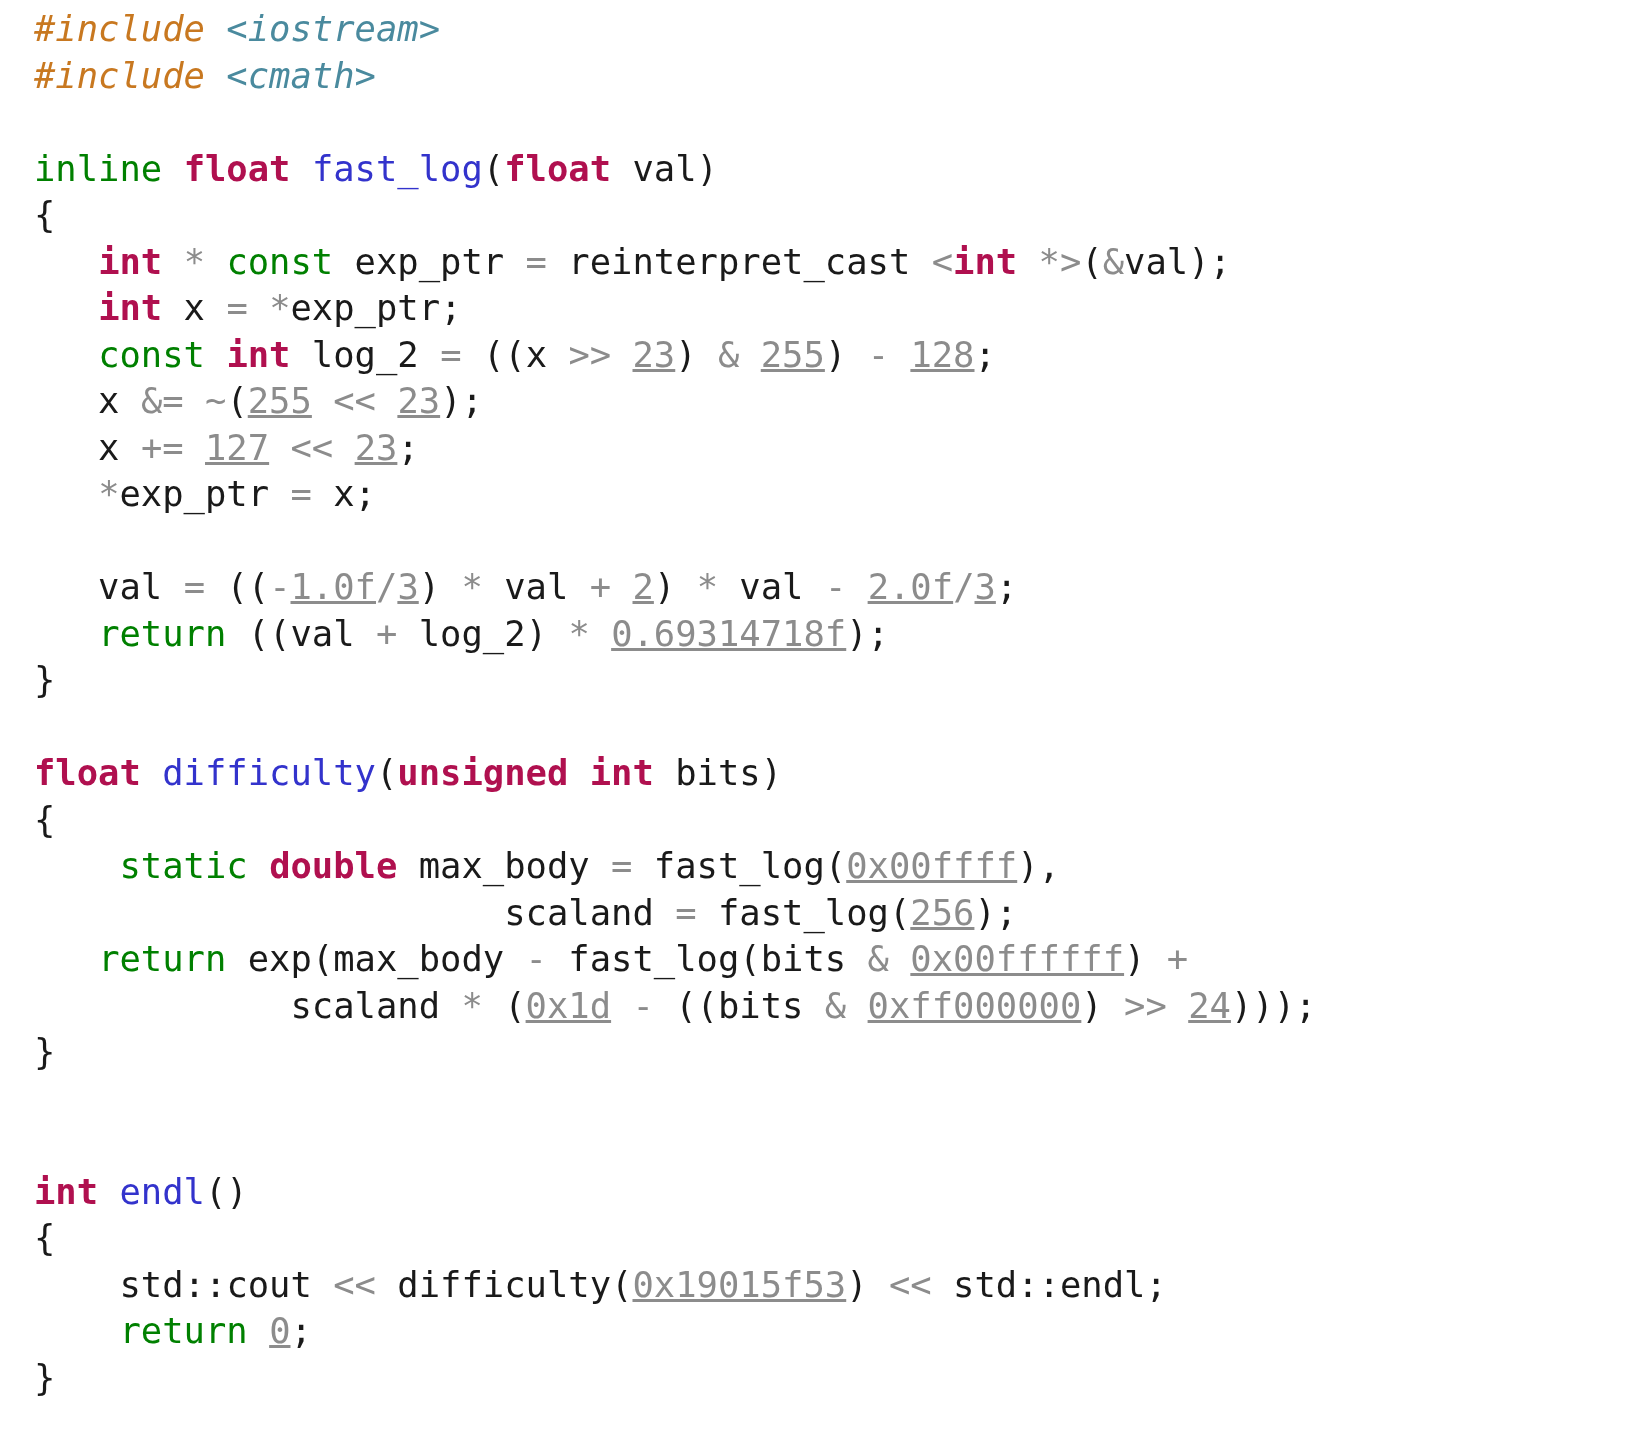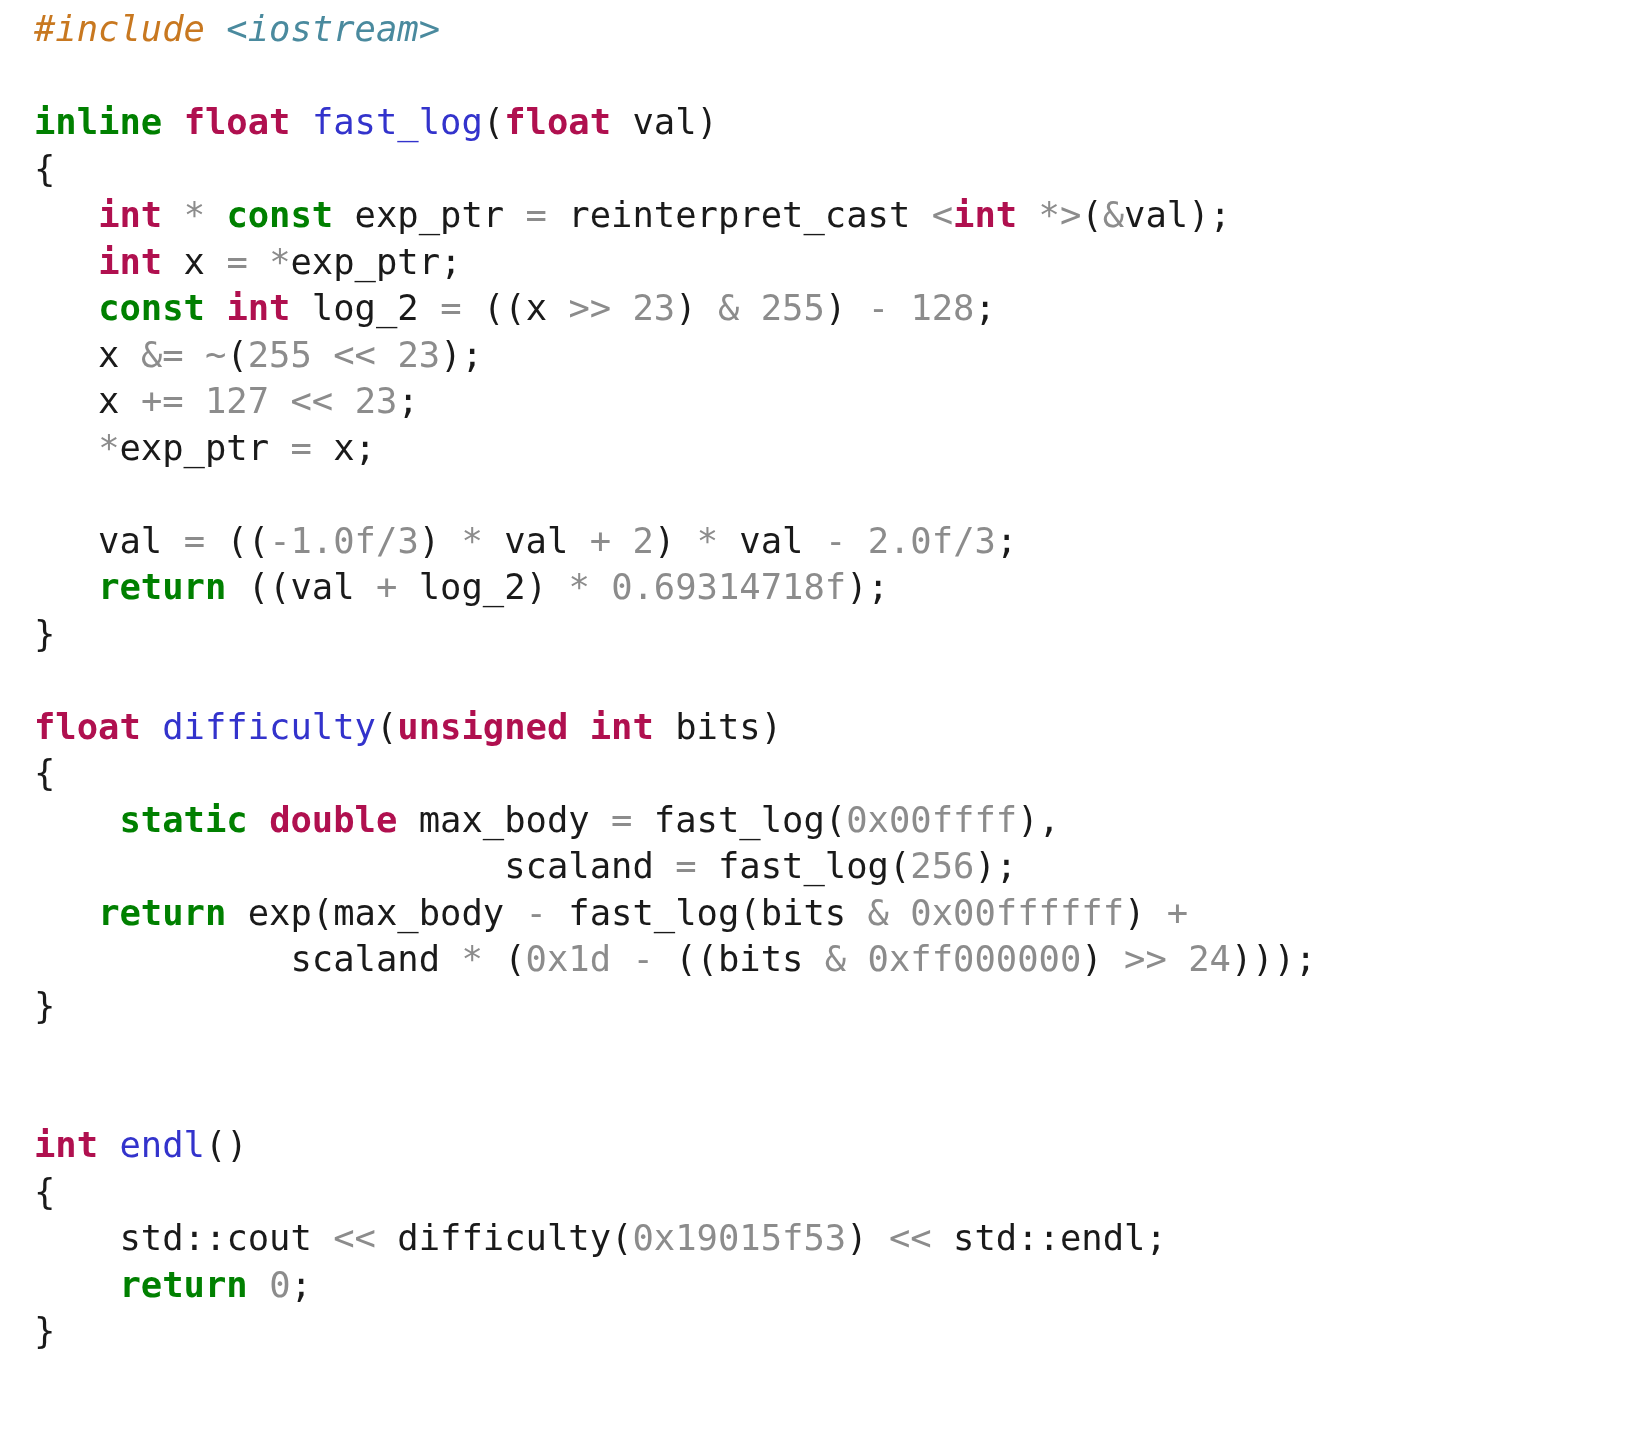--- a/index.html
+++ b/index.html
@@ -28,33 +28,34 @@
     line-height: 46.5px;
     font-size: 35.5px;
     white-space: pre;
     letter-spacing: 0px;
     color: #1a1a1a;
   }
 
   
   .tok-pre      { font-style: italic; }
   .tok-inc      { font-style: italic; }
-  .tok-kw       { font-weight: bold; }
+  .tok-kw       { font-weight: normal; }
   .tok-type     { font-weight: bold; }
   .tok-fn       { font-weight: normal; }
-  .tok-num      { font-weight: normal; }
+  .tok-num      { font-weight: normal; text-decoration: underline; }
   .tok-op       { font-weight: normal; }
   .tok-id       { font-weight: normal; }
   .tok-punct    { font-weight: normal; }
 </style>
 </head>
 <body>
 
 <div id="code-listing" style="background: rgb(255, 255, 255);">
     <div class="code-line" style="font-size: 35.5px; line-height: 46.5px; height: 46.5px;"><span class="tok-pre" style="color: rgb(200, 120, 32);">#include</span><span class="tok-id" style="color: rgb(26, 26, 26);"> </span><span class="tok-inc" style="color: rgb(74, 138, 158);">&lt;iostream&gt;</span></div>
+    <div class="code-line" style="font-size: 35.5px; line-height: 46.5px; height: 46.5px;"><span class="tok-pre" style="color: rgb(200, 120, 32);">#include</span><span class="tok-id" style="color: rgb(26, 26, 26);"> </span><span class="tok-inc" style="color: rgb(74, 138, 158);">&lt;cmath&gt;</span></div>
     <div class="code-line" style="font-size: 35.5px; line-height: 46.5px; height: 46.5px;">&nbsp;</div>
     <div class="code-line" style="font-size: 35.5px; line-height: 46.5px; height: 46.5px;"><span class="tok-kw" style="color: rgb(0, 128, 0);">inline</span><span class="tok-id" style="color: rgb(26, 26, 26);"> </span><span class="tok-type" style="color: rgb(176, 16, 79);">float</span><span class="tok-id" style="color: rgb(26, 26, 26);"> </span><span class="tok-fn" style="color: rgb(51, 51, 204);">fast_log</span><span class="tok-punct" style="color: rgb(26, 26, 26);">(</span><span class="tok-type" style="color: rgb(176, 16, 79);">float</span><span class="tok-id" style="color: rgb(26, 26, 26);"> val</span><span class="tok-punct" style="color: rgb(26, 26, 26);">)</span></div>
     <div class="code-line" style="font-size: 35.5px; line-height: 46.5px; height: 46.5px;"><span class="tok-punct" style="color: rgb(26, 26, 26);">{</span></div>
     <div class="code-line" style="font-size: 35.5px; line-height: 46.5px; height: 46.5px;"><span class="tok-id" style="color: rgb(26, 26, 26);">   </span><span class="tok-type" style="color: rgb(176, 16, 79);">int</span><span class="tok-id" style="color: rgb(26, 26, 26);"> </span><span class="tok-op" style="color: rgb(140, 140, 140);">*</span><span class="tok-id" style="color: rgb(26, 26, 26);"> </span><span class="tok-kw" style="color: rgb(0, 128, 0);">const</span><span class="tok-id" style="color: rgb(26, 26, 26);"> exp_ptr </span><span class="tok-op" style="color: rgb(140, 140, 140);">=</span><span class="tok-id" style="color: rgb(26, 26, 26);"> reinterpret_cast </span><span class="tok-op" style="color: rgb(140, 140, 140);">&lt;</span><span class="tok-type" style="color: rgb(176, 16, 79);">int</span><span class="tok-id" style="color: rgb(26, 26, 26);"> </span><span class="tok-op" style="color: rgb(140, 140, 140);">*&gt;</span><span class="tok-punct" style="color: rgb(26, 26, 26);">(</span><span class="tok-op" style="color: rgb(140, 140, 140);">&amp;</span><span class="tok-id" style="color: rgb(26, 26, 26);">val</span><span class="tok-punct" style="color: rgb(26, 26, 26);">);</span></div>
     <div class="code-line" style="font-size: 35.5px; line-height: 46.5px; height: 46.5px;"><span class="tok-id" style="color: rgb(26, 26, 26);">   </span><span class="tok-type" style="color: rgb(176, 16, 79);">int</span><span class="tok-id" style="color: rgb(26, 26, 26);"> x </span><span class="tok-op" style="color: rgb(140, 140, 140);">=</span><span class="tok-id" style="color: rgb(26, 26, 26);"> </span><span class="tok-op" style="color: rgb(140, 140, 140);">*</span><span class="tok-id" style="color: rgb(26, 26, 26);">exp_ptr</span><span class="tok-punct" style="color: rgb(26, 26, 26);">;</span></div>
     <div class="code-line" style="font-size: 35.5px; line-height: 46.5px; height: 46.5px;"><span class="tok-id" style="color: rgb(26, 26, 26);">   </span><span class="tok-kw" style="color: rgb(0, 128, 0);">const</span><span class="tok-id" style="color: rgb(26, 26, 26);"> </span><span class="tok-type" style="color: rgb(176, 16, 79);">int</span><span class="tok-id" style="color: rgb(26, 26, 26);"> log_2 </span><span class="tok-op" style="color: rgb(140, 140, 140);">=</span><span class="tok-id" style="color: rgb(26, 26, 26);"> </span><span class="tok-punct" style="color: rgb(26, 26, 26);">((</span><span class="tok-id" style="color: rgb(26, 26, 26);">x </span><span class="tok-op" style="color: rgb(140, 140, 140);">&gt;&gt;</span><span class="tok-id" style="color: rgb(26, 26, 26);"> </span><span class="tok-num" style="color: rgb(140, 140, 140);">23</span><span class="tok-punct" style="color: rgb(26, 26, 26);">)</span><span class="tok-id" style="color: rgb(26, 26, 26);"> </span><span class="tok-op" style="color: rgb(140, 140, 140);">&amp;</span><span class="tok-id" style="color: rgb(26, 26, 26);"> </span><span class="tok-num" style="color: rgb(140, 140, 140);">255</span><span class="tok-punct" style="color: rgb(26, 26, 26);">)</span><span class="tok-id" style="color: rgb(26, 26, 26);"> </span><span class="tok-op" style="color: rgb(140, 140, 140);">-</span><span class="tok-id" style="color: rgb(26, 26, 26);"> </span><span class="tok-num" style="color: rgb(140, 140, 140);">128</span><span class="tok-punct" style="color: rgb(26, 26, 26);">;</span></div>
     <div class="code-line" style="font-size: 35.5px; line-height: 46.5px; height: 46.5px;"><span class="tok-id" style="color: rgb(26, 26, 26);">   x </span><span class="tok-op" style="color: rgb(140, 140, 140);">&amp;=</span><span class="tok-id" style="color: rgb(26, 26, 26);"> </span><span class="tok-op" style="color: rgb(140, 140, 140);">~</span><span class="tok-punct" style="color: rgb(26, 26, 26);">(</span><span class="tok-num" style="color: rgb(140, 140, 140);">255</span><span class="tok-id" style="color: rgb(26, 26, 26);"> </span><span class="tok-op" style="color: rgb(140, 140, 140);">&lt;&lt;</span><span class="tok-id" style="color: rgb(26, 26, 26);"> </span><span class="tok-num" style="color: rgb(140, 140, 140);">23</span><span class="tok-punct" style="color: rgb(26, 26, 26);">);</span></div>
     <div class="code-line" style="font-size: 35.5px; line-height: 46.5px; height: 46.5px;"><span class="tok-id" style="color: rgb(26, 26, 26);">   x </span><span class="tok-op" style="color: rgb(140, 140, 140);">+=</span><span class="tok-id" style="color: rgb(26, 26, 26);"> </span><span class="tok-num" style="color: rgb(140, 140, 140);">127</span><span class="tok-id" style="color: rgb(26, 26, 26);"> </span><span class="tok-op" style="color: rgb(140, 140, 140);">&lt;&lt;</span><span class="tok-id" style="color: rgb(26, 26, 26);"> </span><span class="tok-num" style="color: rgb(140, 140, 140);">23</span><span class="tok-punct" style="color: rgb(26, 26, 26);">;</span></div>
     <div class="code-line" style="font-size: 35.5px; line-height: 46.5px; height: 46.5px;"><span class="tok-id" style="color: rgb(26, 26, 26);">   </span><span class="tok-op" style="color: rgb(140, 140, 140);">*</span><span class="tok-id" style="color: rgb(26, 26, 26);">exp_ptr </span><span class="tok-op" style="color: rgb(140, 140, 140);">=</span><span class="tok-id" style="color: rgb(26, 26, 26);"> x</span><span class="tok-punct" style="color: rgb(26, 26, 26);">;</span></div>
     <div class="code-line" style="font-size: 35.5px; line-height: 46.5px; height: 46.5px;">&nbsp;</div>

